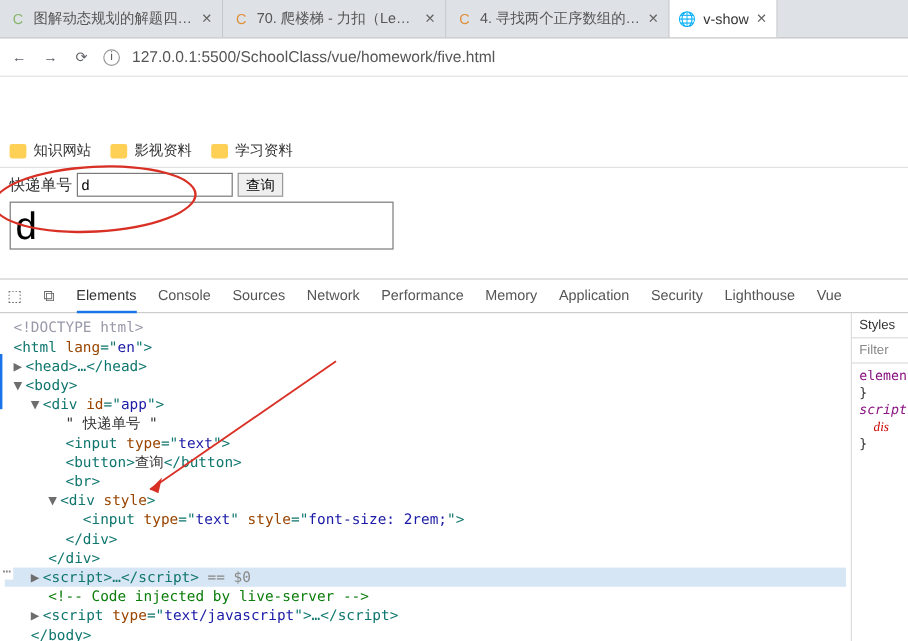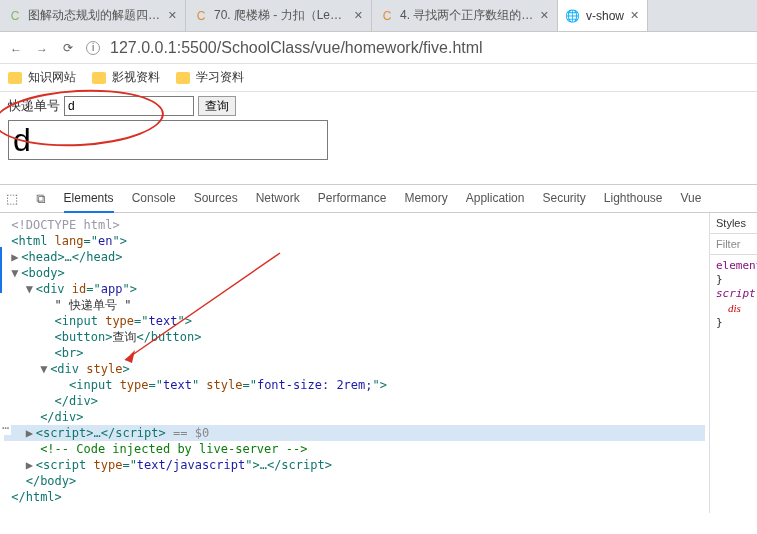--- a/index.html
+++ b/index.html
@@ -6,22 +6,22 @@
 body { font-family: "Segoe UI", Arial, sans-serif; font-size: 12px; color: #333; background: #fff; width: 757px; }
 .tabbar { display: flex; height: 32px; background: #dee1e6; align-items: stretch; border-bottom: 1px solid #c8c8c8; }
 .tab { display: flex; align-items: center; padding: 0 8px; max-width: 186px; border-right: 1px solid #c5c7cb; font-size: 12px; color: #555; background: #dee1e6; cursor: pointer; position: relative; }
 .tab.active { background: #fff; color: #333; }
 .tab .fav { width: 14px; height: 14px; margin-right: 6px; display: flex; align-items: center; justify-content: center; font-size: 12px; }
 .tab .lbl { white-space: nowrap; overflow: hidden; text-overflow: ellipsis; flex: 1; }
 .tab .close { margin-left: 6px; color: #666; font-size: 11px; }
 .addrbar { display: flex; align-items: center; height: 32px; padding: 0 8px; gap: 10px; border-bottom: 1px solid #e2e2e2; }
 .navbtn { color: #5f6368; width: 16px; text-align: center; }
 .url-info { width: 14px; height: 14px; border: 1px solid #999; border-radius: 50%; display: flex; align-items: center; justify-content: center; font-size: 10px; color: #555; }
-.url { color: #555; font-size: 16px; }
-.bm-bar { display: flex; height: 28px; padding: 0 8px; gap: 16px; border-bottom: 1px solid #e2e2e2; }
+.url { color: #555; font-size: 13px; }
+.bm-bar { display: flex; height: 28px; padding: 0 8px; gap: 16px; border-bottom: 1px solid #e2e2e2; margin-top: 48px; }
 .bm { display: flex; align-items: center; gap: 6px; color: #333; font-size: 12px; }
 .bm .folder { width: 14px; height: 12px; background: #ffd056; border-radius: 2px; }
 .page { position: relative; padding: 4px 8px 10px 8px; height: 92px; }
 .form-row { display: flex; align-items: center; gap: 4px; font-size: 13px; }
 .form-row input { height: 20px; width: 130px; font-size: 12px; padding: 0 3px; border: 1px solid #7a7a7a; }
 .form-row button { height: 20px; padding: 0 6px; font-size: 12px; border: 1px solid #999; background: #efefef; }
 .bigbox { margin-top: 4px; }
 .bigbox input { height: 40px; width: 320px; font-size: 2rem; padding: 0 4px; border: 1px solid #7a7a7a; font-family: inherit; }
 .ellipse { position: absolute; border: 2px solid #d93025; border-radius: 50%; width: 170px; height: 56px; top: -2px; left: -6px; pointer-events: none; transform: rotate(-3deg); }
 .devtools { border-top: 1px solid #ccc; font-family: Menlo, Consolas, monospace; font-size: 12px; }

